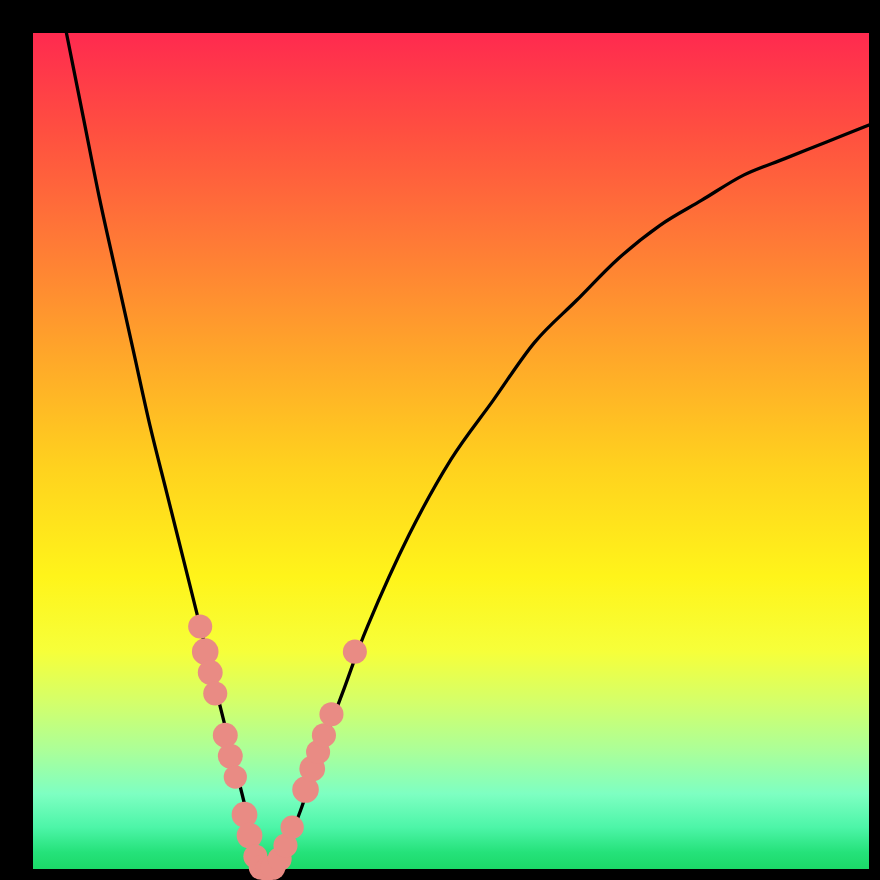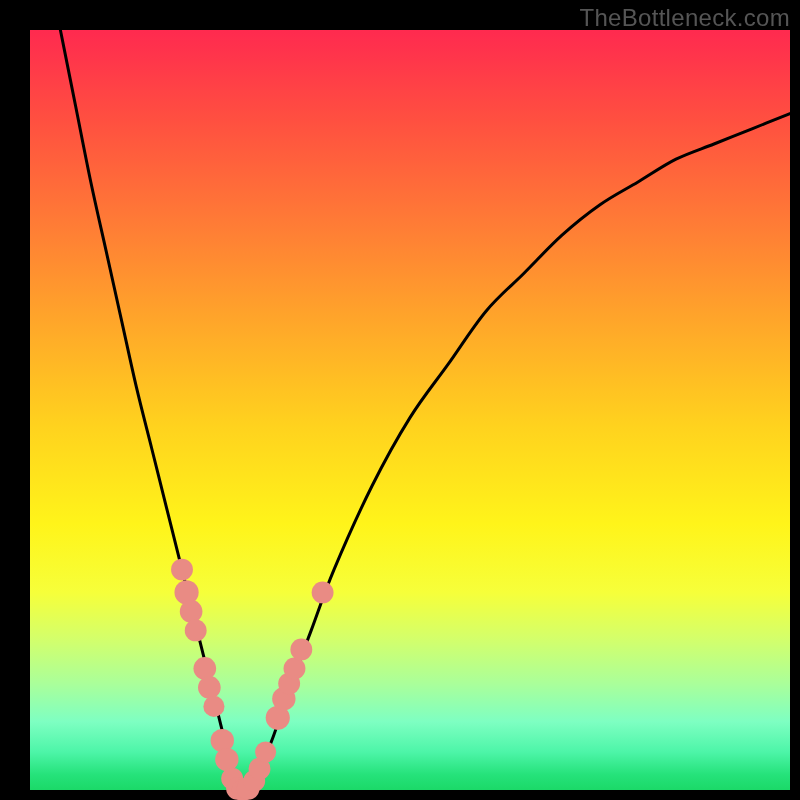--- a/index.html
+++ b/index.html
@@ -54,21 +54,20 @@
     left: 0; top: 0;
     width: 760px;
     height: 760px;
     overflow: visible;
   }
 </style>
 </head>
 <body>
 
 <div class="frame">
-  <div class="watermark">TheBottleneck.com</div>
   <div class="plot-area">
     <svg class="curve" viewBox="0 0 760 760">
       <path id="curve-path" fill="none" stroke="#000" stroke-width="3" stroke-linecap="round" d="M 30.40 0.00 C 32.93 12.67, 40.53 50.67, 45.60 76.00 C 50.67 101.33, 55.73 127.93, 60.80 152.00 C 65.87 176.07, 70.93 197.60, 76.00 220.40 C 81.07 243.20, 86.13 266.00, 91.20 288.80 C 96.27 311.60, 101.33 335.67, 106.40 357.20 C 111.47 378.73, 116.53 397.73, 121.60 418.00 C 126.67 438.27, 131.73 458.53, 136.80 478.80 C 141.87 499.07, 148.20 524.40, 152.00 539.60 C 155.80 554.80, 157.07 559.87, 159.60 570.00 C 162.13 580.13, 164.67 590.27, 167.20 600.40 C 169.73 610.53, 172.27 620.67, 174.80 630.80 C 177.33 640.93, 179.87 651.07, 182.40 661.20 C 184.93 671.33, 187.47 681.47, 190.00 691.60 C 192.53 701.73, 195.07 713.13, 197.60 722.00 C 200.13 730.87, 202.67 738.47, 205.20 744.80 C 207.73 751.13, 210.27 757.47, 212.80 760.00 C 215.33 762.53, 217.87 762.53, 220.40 760.00 C 222.93 757.47, 224.20 753.67, 228.00 744.80 C 231.80 735.93, 238.13 720.73, 243.20 706.80 C 248.27 692.87, 252.07 678.93, 258.40 661.20 C 264.73 643.47, 273.60 620.67, 281.20 600.40 C 288.80 580.13, 293.87 563.67, 304.00 539.60 C 314.13 515.53, 329.33 481.33, 342.00 456.00 C 354.67 430.67, 367.33 407.87, 380.00 387.60 C 392.67 367.33, 405.33 352.13, 418.00 334.40 C 430.67 316.67, 443.33 296.40, 456.00 281.20 C 468.67 266.00, 481.33 255.87, 494.00 243.20 C 506.67 230.53, 519.33 216.60, 532.00 205.20 C 544.67 193.80, 557.33 183.67, 570.00 174.80 C 582.67 165.93, 595.33 159.60, 608.00 152.00 C 620.67 144.40, 633.33 135.53, 646.00 129.20 C 658.67 122.87, 671.33 119.07, 684.00 114.00 C 696.67 108.93, 709.33 103.87, 722.00 98.80 C 734.67 93.73, 753.67 86.13, 760.00 83.60"></path>
       <g id="markers">
           <circle cx="152.00" cy="539.60" r="10.94" fill="#e98b84" stroke="#d47a72" stroke-width="0"></circle>
           <circle cx="156.56" cy="562.40" r="12.08" fill="#e98b84" stroke="#d47a72" stroke-width="0"></circle>
           <circle cx="161.12" cy="581.40" r="11.32" fill="#e98b84" stroke="#d47a72" stroke-width="0"></circle>
           <circle cx="165.68" cy="600.40" r="10.94" fill="#e98b84" stroke="#d47a72" stroke-width="0"></circle>
           <circle cx="174.80" cy="638.40" r="11.32" fill="#e98b84" stroke="#d47a72" stroke-width="0"></circle>
           <circle cx="179.36" cy="657.40" r="11.32" fill="#e98b84" stroke="#d47a72" stroke-width="0"></circle>

